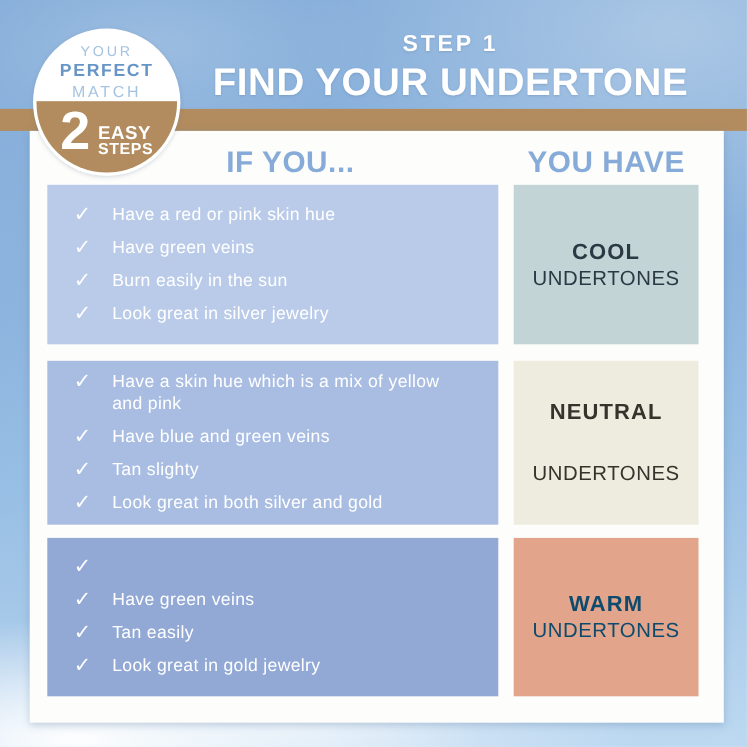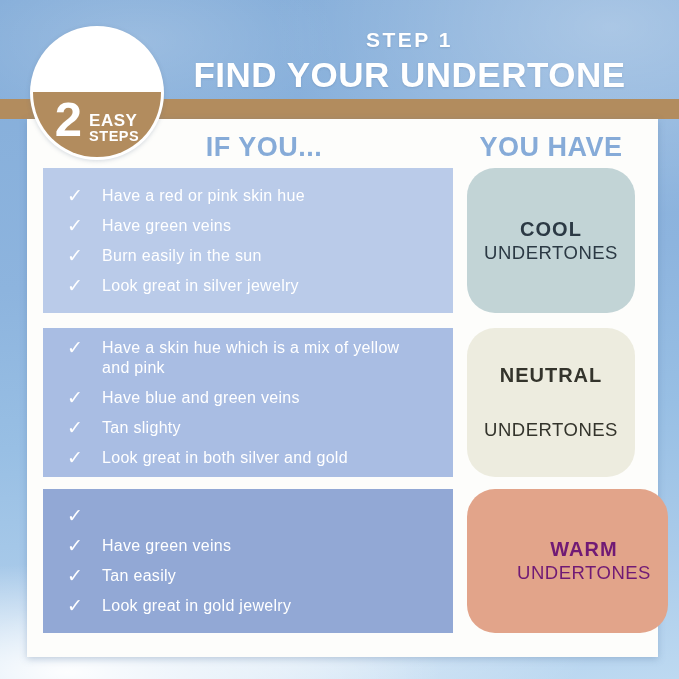--- a/index.html
+++ b/index.html
@@ -43,40 +43,45 @@
   .colhead.left{left:64px;width:400px;}
   .colhead.right{left:467px;width:168px;}
   
   .row{position:absolute;left:43px;width:592px;}
   .criteria{position:absolute;left:0;top:0;bottom:0;width:410px;display:flex;flex-direction:column;
          justify-content:center;gap:10px;padding-left:20px;box-sizing:border-box;color:#ffffff;}
   .item{display:flex;align-items:flex-start;gap:15px;}
   .check{width:24px;font-size:19px;font-weight:bold;line-height:20px;text-align:center;flex:0 0 24px;}
   .itext{width:312px;font-size:16px;line-height:20px;letter-spacing:0.3px;}
   .result{position:absolute;left:424px;top:0;bottom:0;width:168px;display:flex;flex-direction:column;
-         justify-content:center;align-items:center;text-align:center;border-radius:28px;}
+         justify-content:center;align-items:center;text-align:center;}
   .r1{font-size:20px;font-weight:bold;letter-spacing:1px;line-height:24px;}
   .r2{font-size:18.5px;letter-spacing:0.5px;line-height:24px;}
 </style>
 </head>
 <body>
 
 <div class="canvas">
 
   <div class="tan-bar" style="background: rgb(178, 140, 94);"></div>
 
   <div class="panel"></div>
 
   <header class="title">
     <div class="step">STEP 1</div>
     <h1 class="main-title">FIND YOUR UNDERTONE</h1>
   </header>
 
   <div class="badge">
     <div class="badge-inner">
+      <div class="badge-top">
+        <div class="b-your" style="color: rgb(164, 195, 225);">YOUR</div>
+        <div class="b-perfect" style="color: rgb(103, 149, 197);">PERFECT</div>
+        <div class="b-match" style="color: rgb(164, 195, 225);">MATCH</div>
+      </div>
       <div class="badge-bottom" style="background: rgb(178, 140, 94);">
         <span class="b-num">2</span>
         <span class="b-words">
           <span class="b-word1">EASY</span>
           <span class="b-word2">STEPS</span>
         </span>
       </div>
     </div>
   </div>
 
@@ -144,19 +149,19 @@
       </div>
       <div class="item">
         <span class="check">✓</span>
         <span class="itext">Tan easily</span>
       </div>
       <div class="item">
         <span class="check">✓</span>
         <span class="itext">Look great in gold jewelry</span>
       </div>
     </div>
-    <div class="result" style="background: rgb(226, 164, 138); color: #701a75; padding-left: 33px;">
+    <div class="result" style="background: rgb(226, 164, 138); color: #0c4a6e;">
       <div class="r1">WARM</div>
       <div class="r2">UNDERTONES</div>
     </div>
   </section>
 
 </div>
 
 </body></html>

